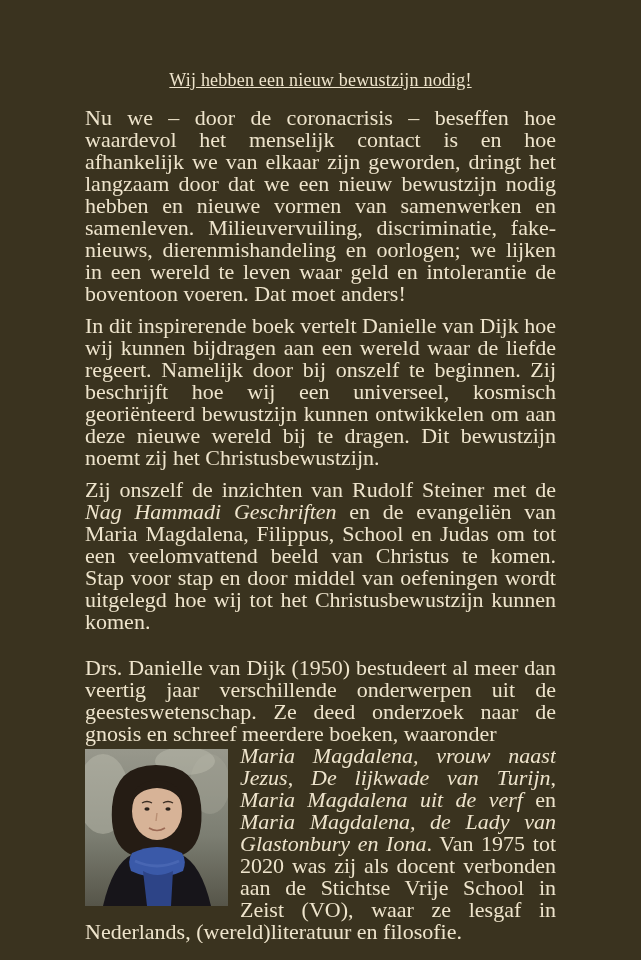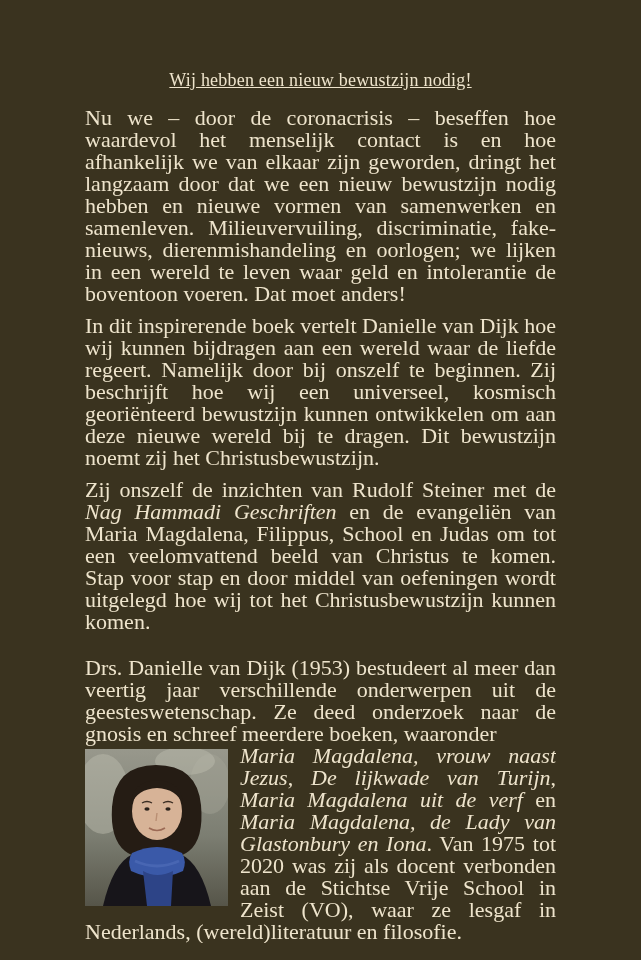--- a/index.html
+++ b/index.html
@@ -82,21 +82,21 @@
 <div class="page">
 
   <h1 class="title">Wij hebben een nieuw bewustzijn nodig!</h1>
 
   <p class="body">Nu we – door de coronacrisis – beseffen hoe waardevol het menselijk contact is en hoe afhankelijk we van elkaar zijn geworden, dringt het langzaam door dat we een nieuw bewustzijn nodig hebben en nieuwe vormen van samenwerken en samenleven. Milieuvervuiling, discriminatie, fake-nieuws, dierenmishandeling en oorlogen; we lijken in een wereld te leven waar geld en intolerantie de boventoon voeren. Dat moet anders!</p>
 
   <p class="body">In dit inspirerende boek vertelt Danielle van Dijk hoe wij kunnen bijdragen aan een wereld waar de liefde regeert. Namelijk door bij onszelf te beginnen. Zij beschrijft hoe wij een universeel, kosmisch georiënteerd bewustzijn kunnen ontwikkelen om aan deze nieuwe wereld bij te dragen. Dit bewustzijn noemt zij het Christusbewustzijn.</p>
 
   <p class="body"><span>Zij onszelf de inzichten van Rudolf Steiner met de </span><i>Nag Hammadi Geschriften</i><span> en de evangeliën van Maria Magdalena, Filippus, School en Judas om tot een veelomvattend beeld van Christus te komen. Stap voor stap en door middel van oefeningen wordt uitgelegd hoe wij tot het Christusbewustzijn kunnen komen.</span></p>
 
-  <p class="body bio-intro">Drs. Danielle van Dijk (1953) bestudeert al meer dan veertig jaar verschillende onderwerpen uit de geesteswetenschap. Ze deed onderzoek naar de gnosis en schreef meerdere boeken, waaronder</p>
+  <p class="body bio-intro">Drs. Danielle van Dijk (1950) bestudeert al meer dan veertig jaar verschillende onderwerpen uit de geesteswetenschap. Ze deed onderzoek naar de gnosis en schreef meerdere boeken, waaronder</p>
 
   <div class="bio-wrap">
     <div class="photo">
       <svg width="143" height="157" viewBox="0 0 143 157" xmlns="http://www.w3.org/2000/svg">
         <defs>
           <linearGradient id="pbg" x1="0" y1="0" x2="0" y2="1">
             <stop offset="0" stop-color="#98988c"></stop>
             <stop offset="0.55" stop-color="#7c7e72"></stop>
             <stop offset="1" stop-color="#565549"></stop>
           </linearGradient>

